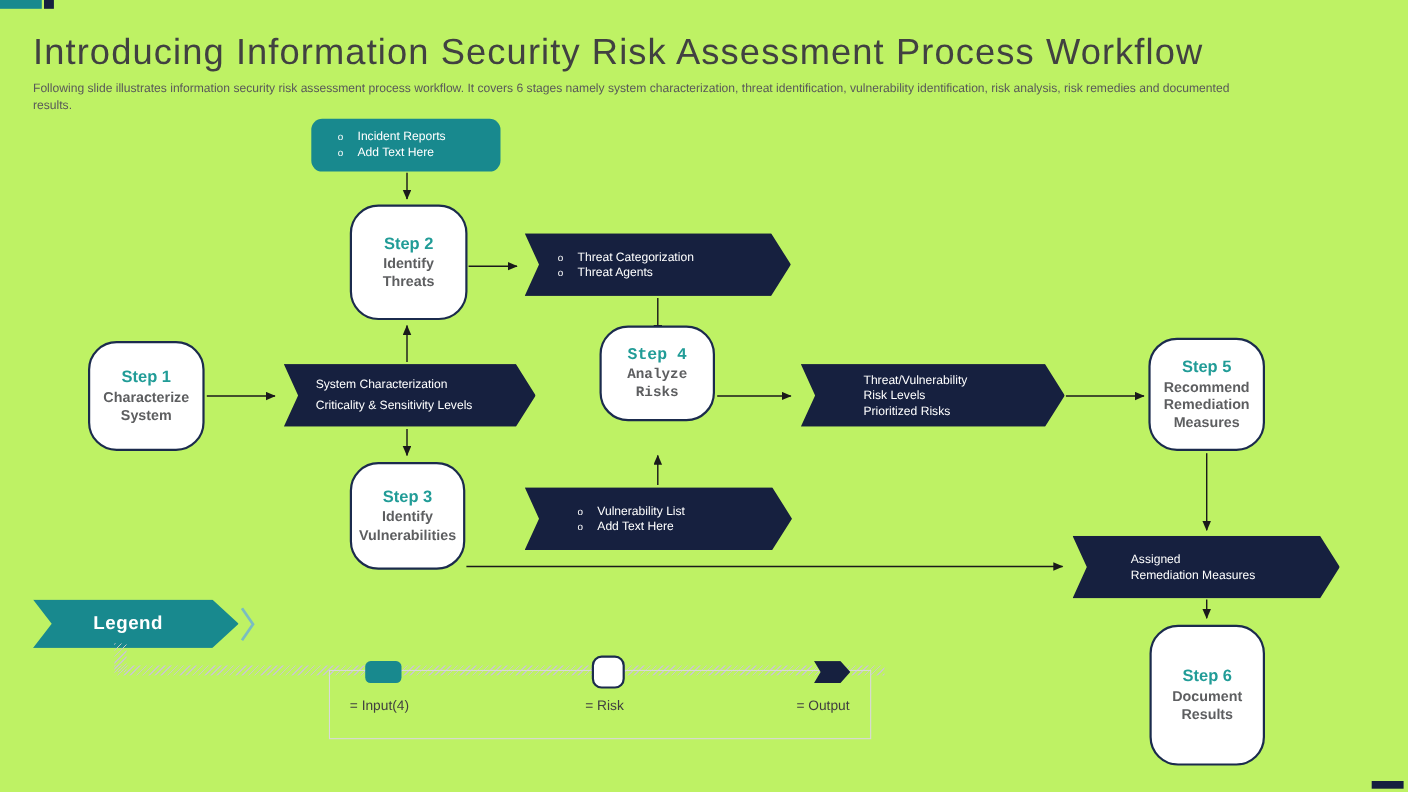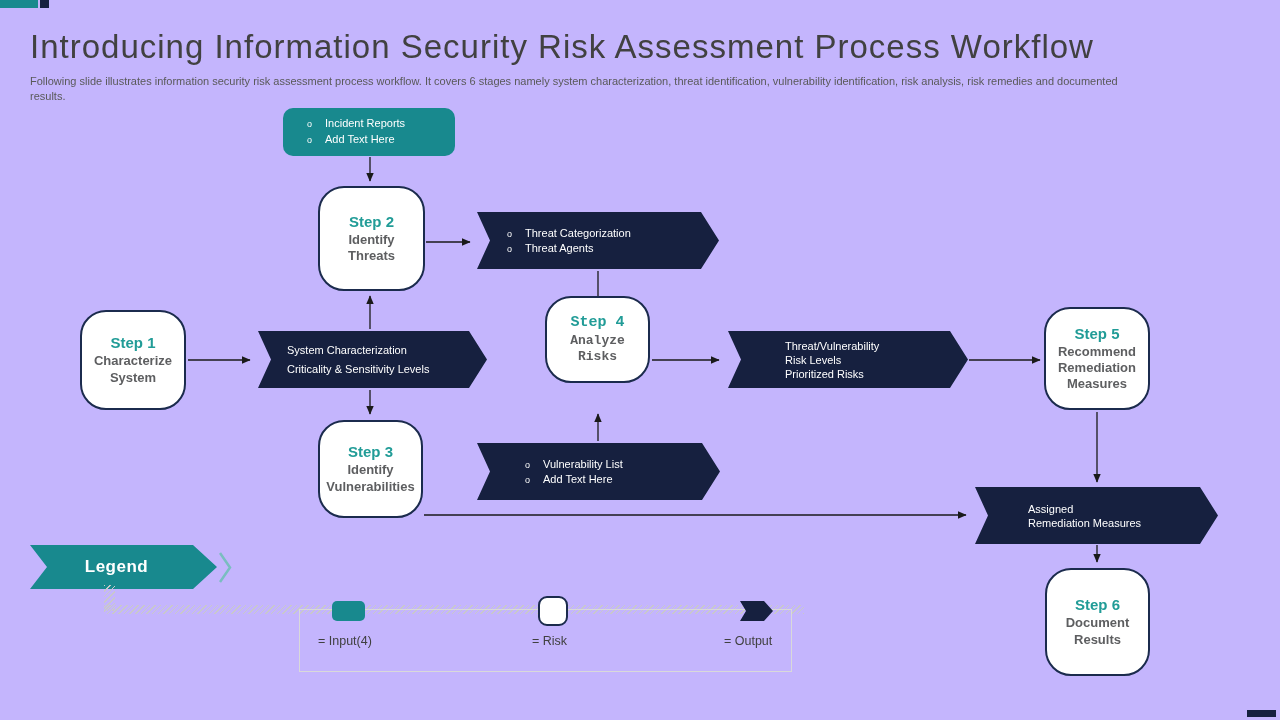--- a/index.html
+++ b/index.html
@@ -1,18 +1,18 @@
 <!DOCTYPE html>
 <html><head>
 <meta charset="utf-8">
 <style>
   * { margin:0; padding:0; box-sizing:border-box; }
   html,body { background:#fff; }
   body { font-family:"Liberation Sans", sans-serif; }
-  .slide { position:relative; width:1280px; height:720px; background:#c4b5fd; overflow:hidden; }
+  .slide { position:relative; width:1280px; height:720px; background:#bef264; overflow:hidden; }
 
   
   .deco { position:absolute; }
   .deco-tl-teal  { left:0; top:0; width:38px; height:8px; background:#18898E; }
   .deco-tl-navy  { left:40px; top:0; width:9px; height:8px; background:#16203F; }
   .deco-br-navy  { left:1247px; top:710px; width:29px; height:7px; background:#16203F; }
 
   
   .title { position:absolute; left:30px; top:28px; width:1220px;
            font-size:33px; font-weight:400; letter-spacing:1px; color:#414141; }
@@ -119,21 +119,21 @@
     <div class="step-name">Identify Vulnerabilities</div>
   </div>
   <div class="step" style="left:545px; top:296px; width:105px; height:87px;font-family:Liberation Mono, monospace;">
     <div class="step-label">Step 4</div>
     <div class="step-name">Analyze Risks</div>
   </div>
   <div class="step" style="left:1044px; top:307px; width:106px; height:103px;">
     <div class="step-label">Step 5</div>
     <div class="step-name">Recommend Remediation Measures</div>
   </div>
-  <div class="step" style="left:1045px; top:568px; width:105px; height:108px;">
+  <div class="step" style="left:1045px; top:568px; width:105px; height:128px;">
     <div class="step-label">Step 6</div>
     <div class="step-name">Document Results</div>
   </div>
 
   <div class="banner" style="left:477px; top:212px; width:242px; height:57px; padding-left:30px;">
     <div class="b-row">
       <span class="bullet">o</span>
       <span>Threat Categorization</span>
     </div>
     <div class="b-row">

